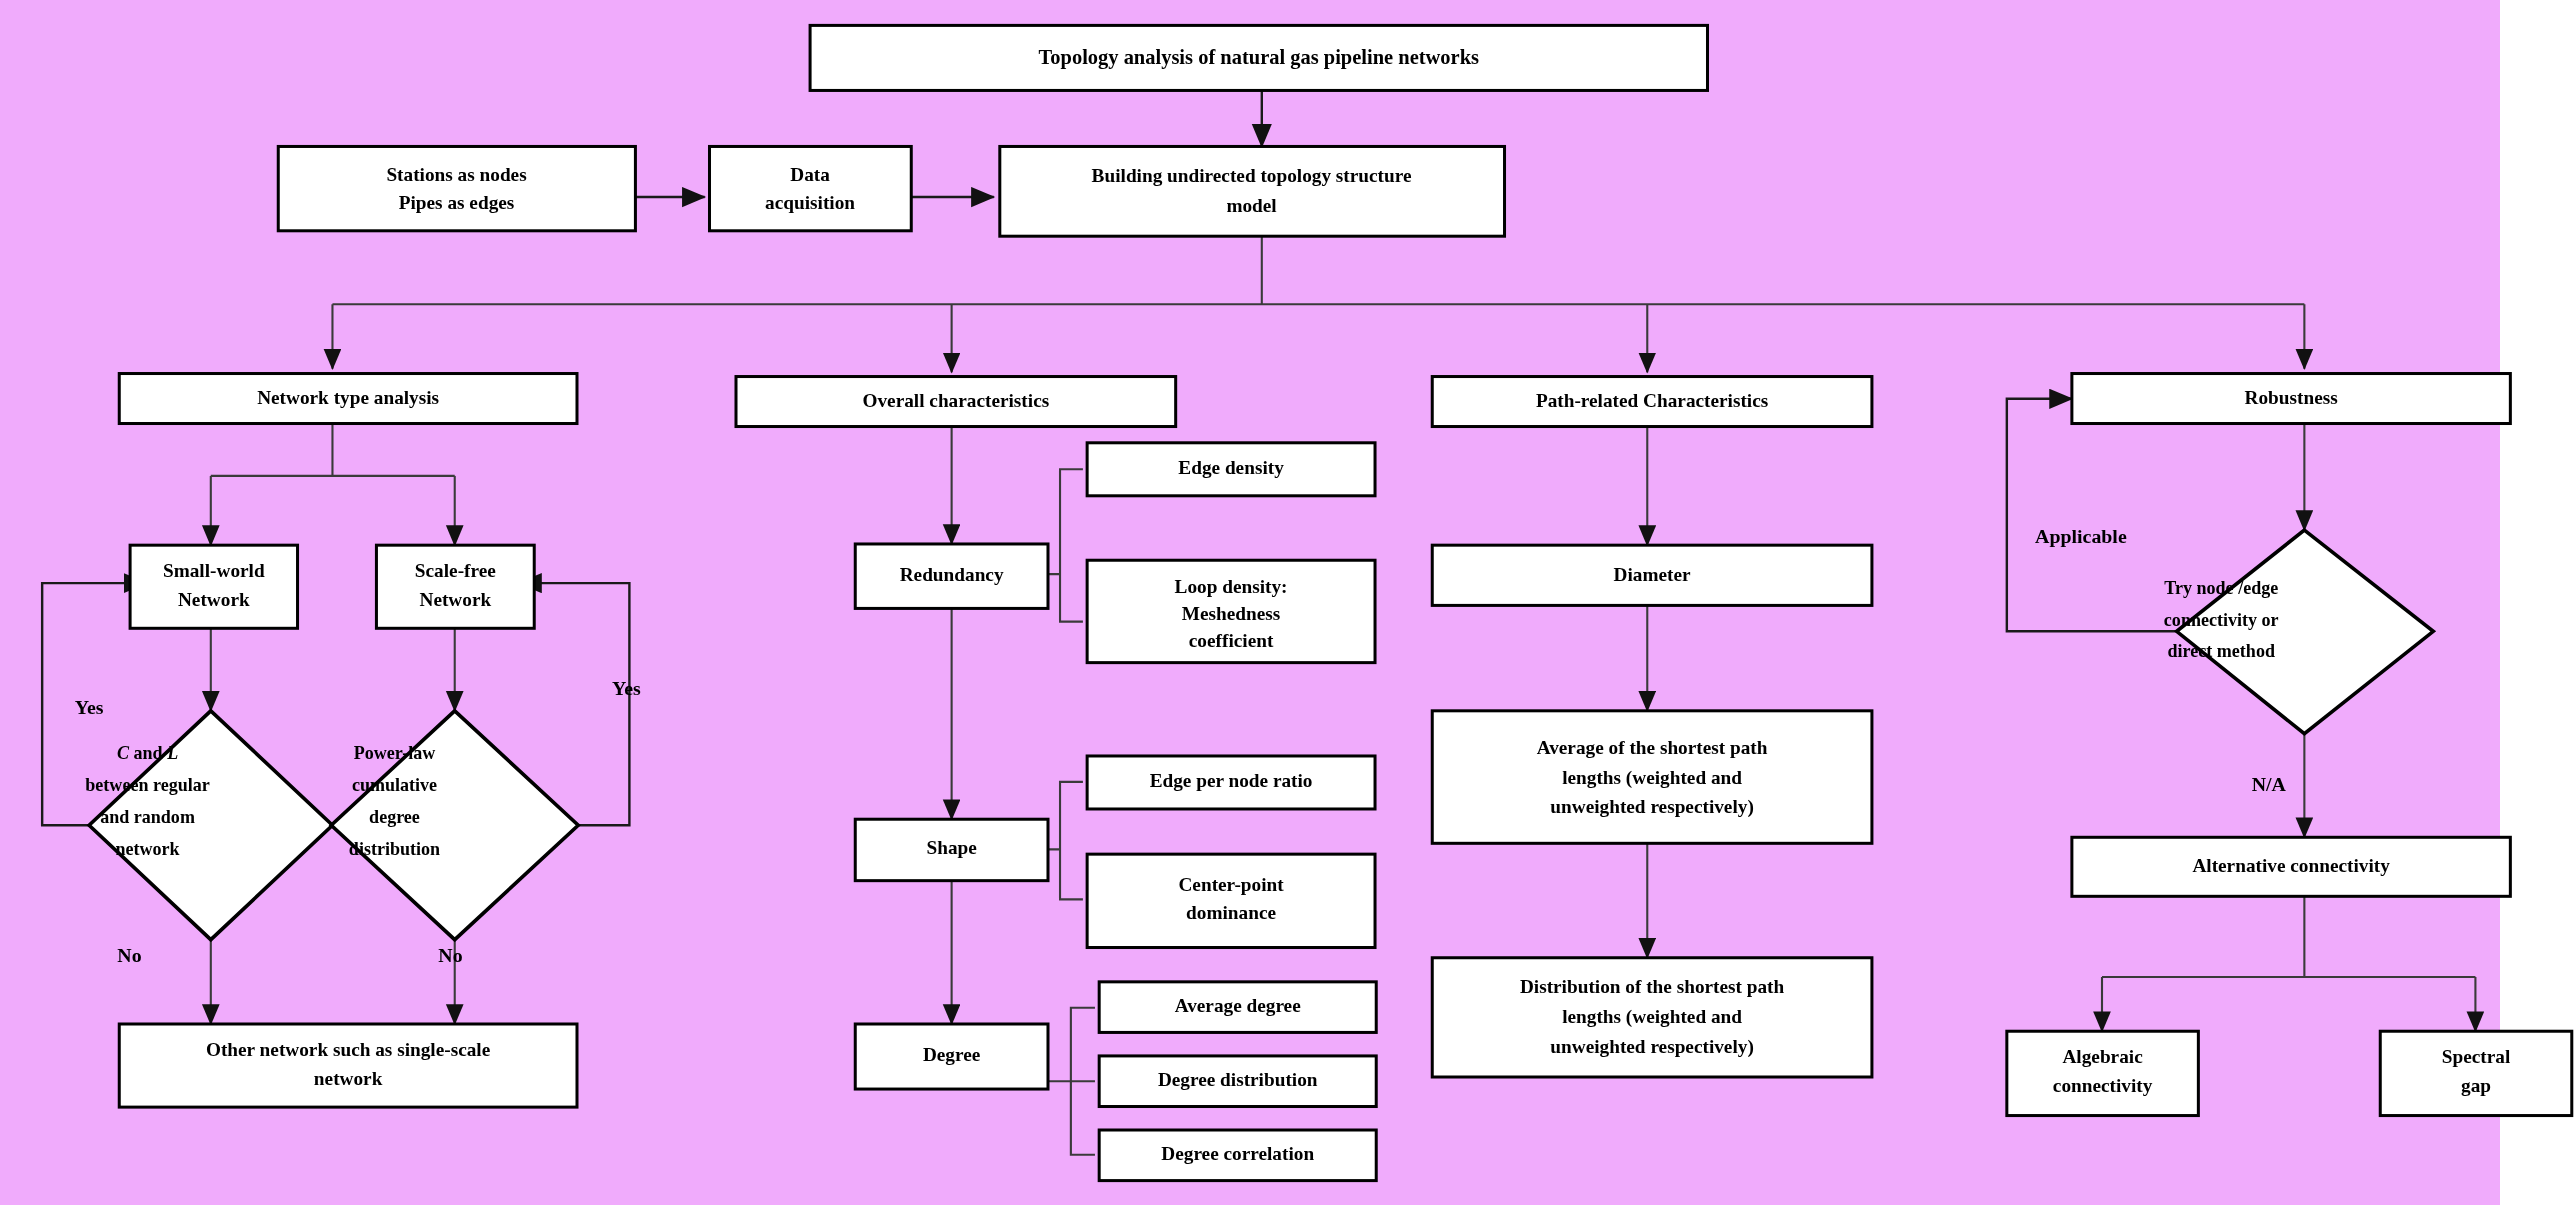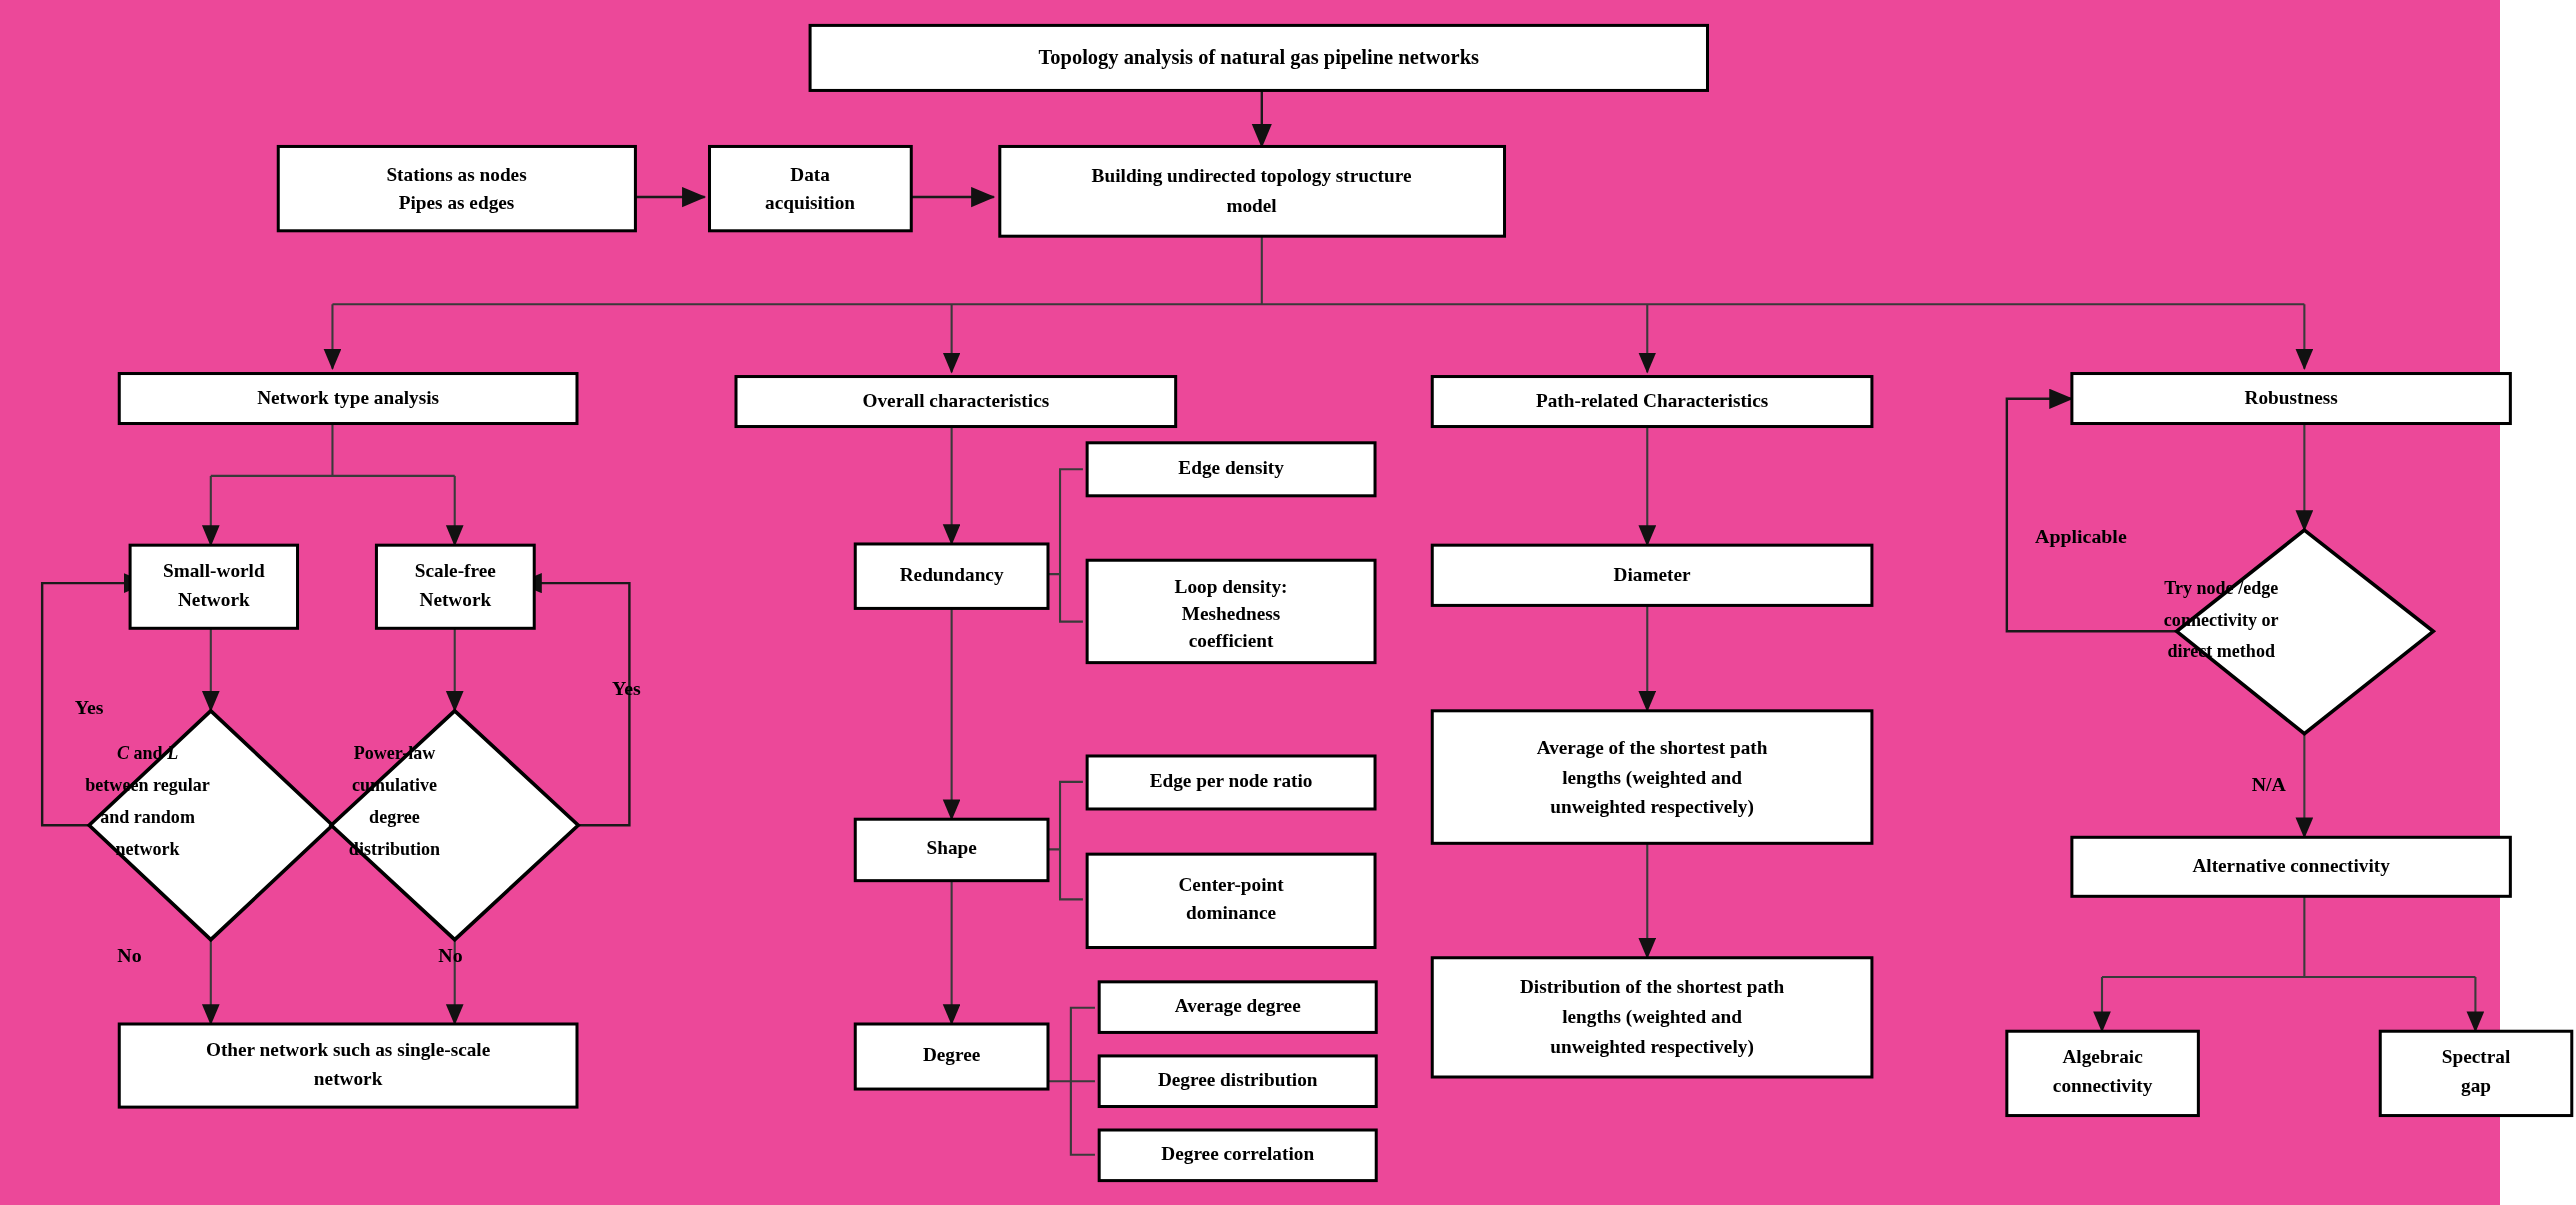--- a/index.html
+++ b/index.html
@@ -1,18 +1,18 @@
 <!DOCTYPE html>
 <html style="font-size:9.6px"><head>
 <meta charset="utf-8">
 <style>
   html,body{margin:0;padding:0;background:#ffffff;}
   body{width:2576px;height:1206px;overflow:hidden;
        font-family:"Liberation Serif", serif;}
-  #canvas{position:relative;width:2500px;height:1206px;background:#ec4899;text-decoration:underline;}
+  #canvas{position:relative;width:2500px;height:1206px;background:#f0abfc;text-decoration:underline;}
   svg{position:absolute;left:0;top:0;width:2576px;height:1206px;}
   .node-rect{fill:#ffffff;stroke:#000000;stroke-width:5;}
   .node-diamond{fill:#ffffff;stroke:#000000;stroke-width:6;}
   .edge{stroke:#1a1a1a;stroke-width:4;fill:none;}
   .edge-thin{stroke:#3a3a3a;stroke-width:3.5;fill:none;}
   .lbl{font-family:"Liberation Serif", serif;font-weight:bold;fill:#000;
        text-anchor:middle;dominant-baseline:middle;}
   .lbl-28{font-size:30px;}
   .lbl-30{font-size:32px;}
   .lbl-32{font-size:34px;}

